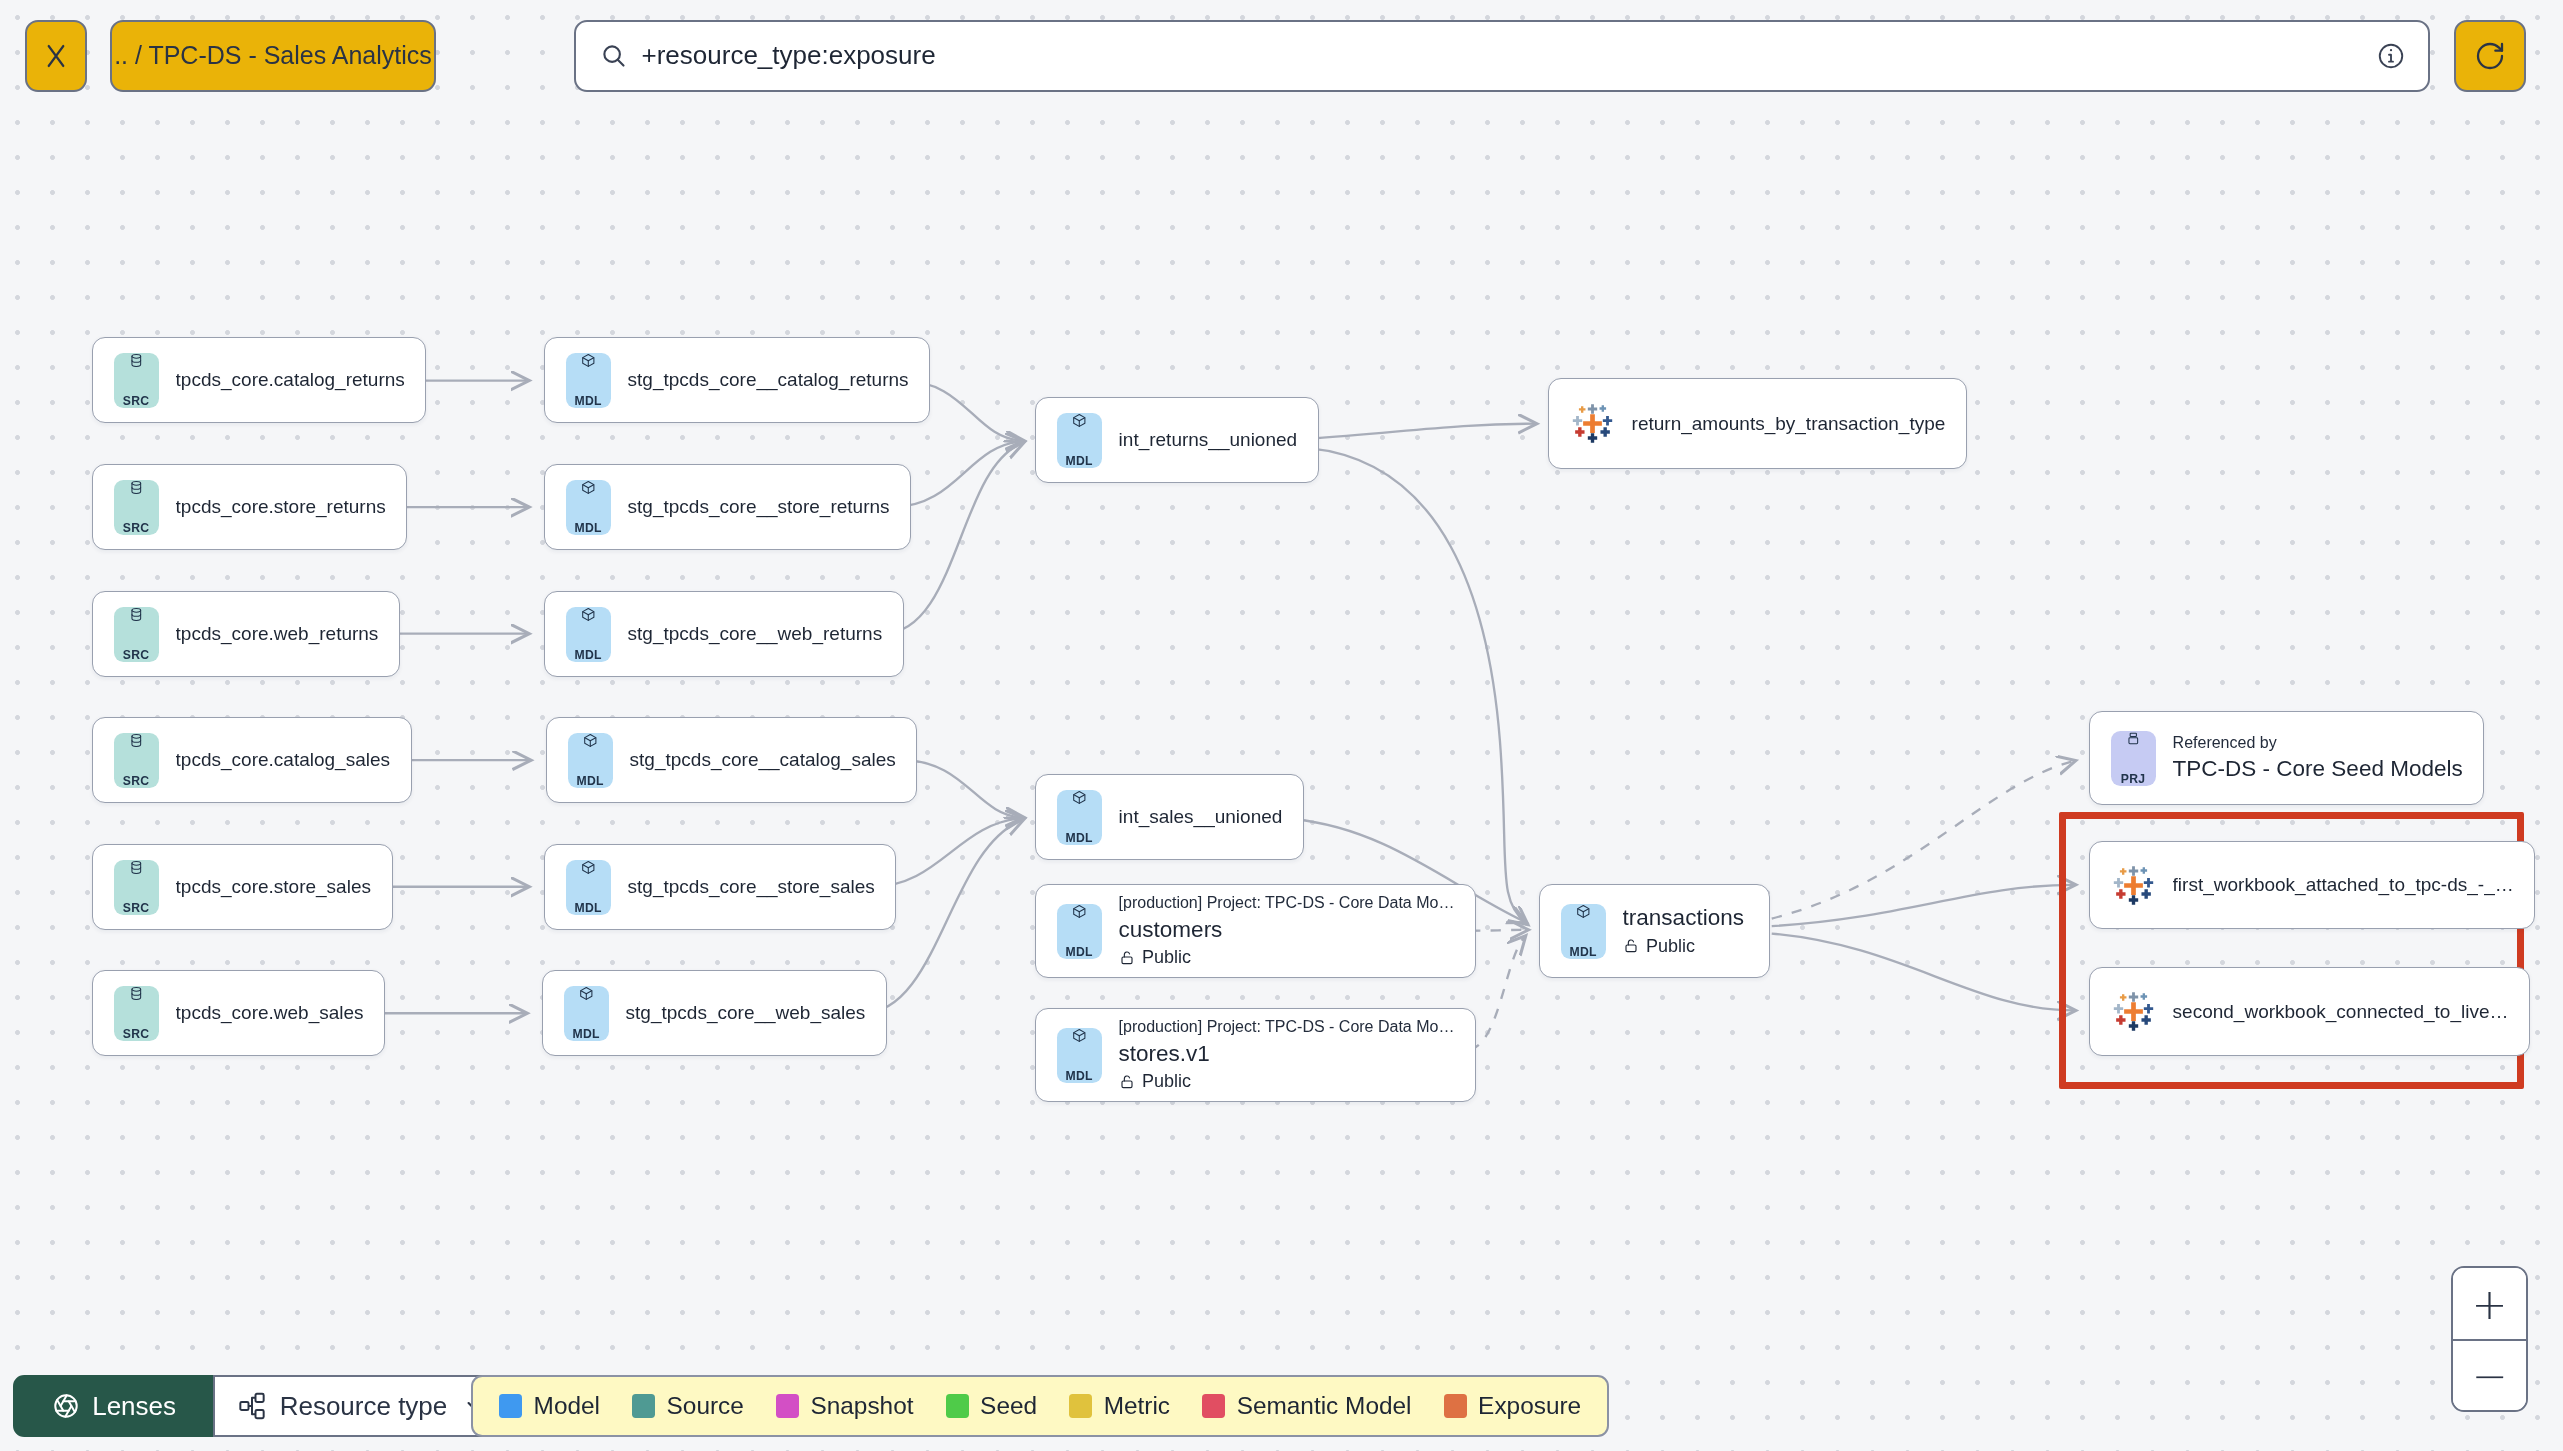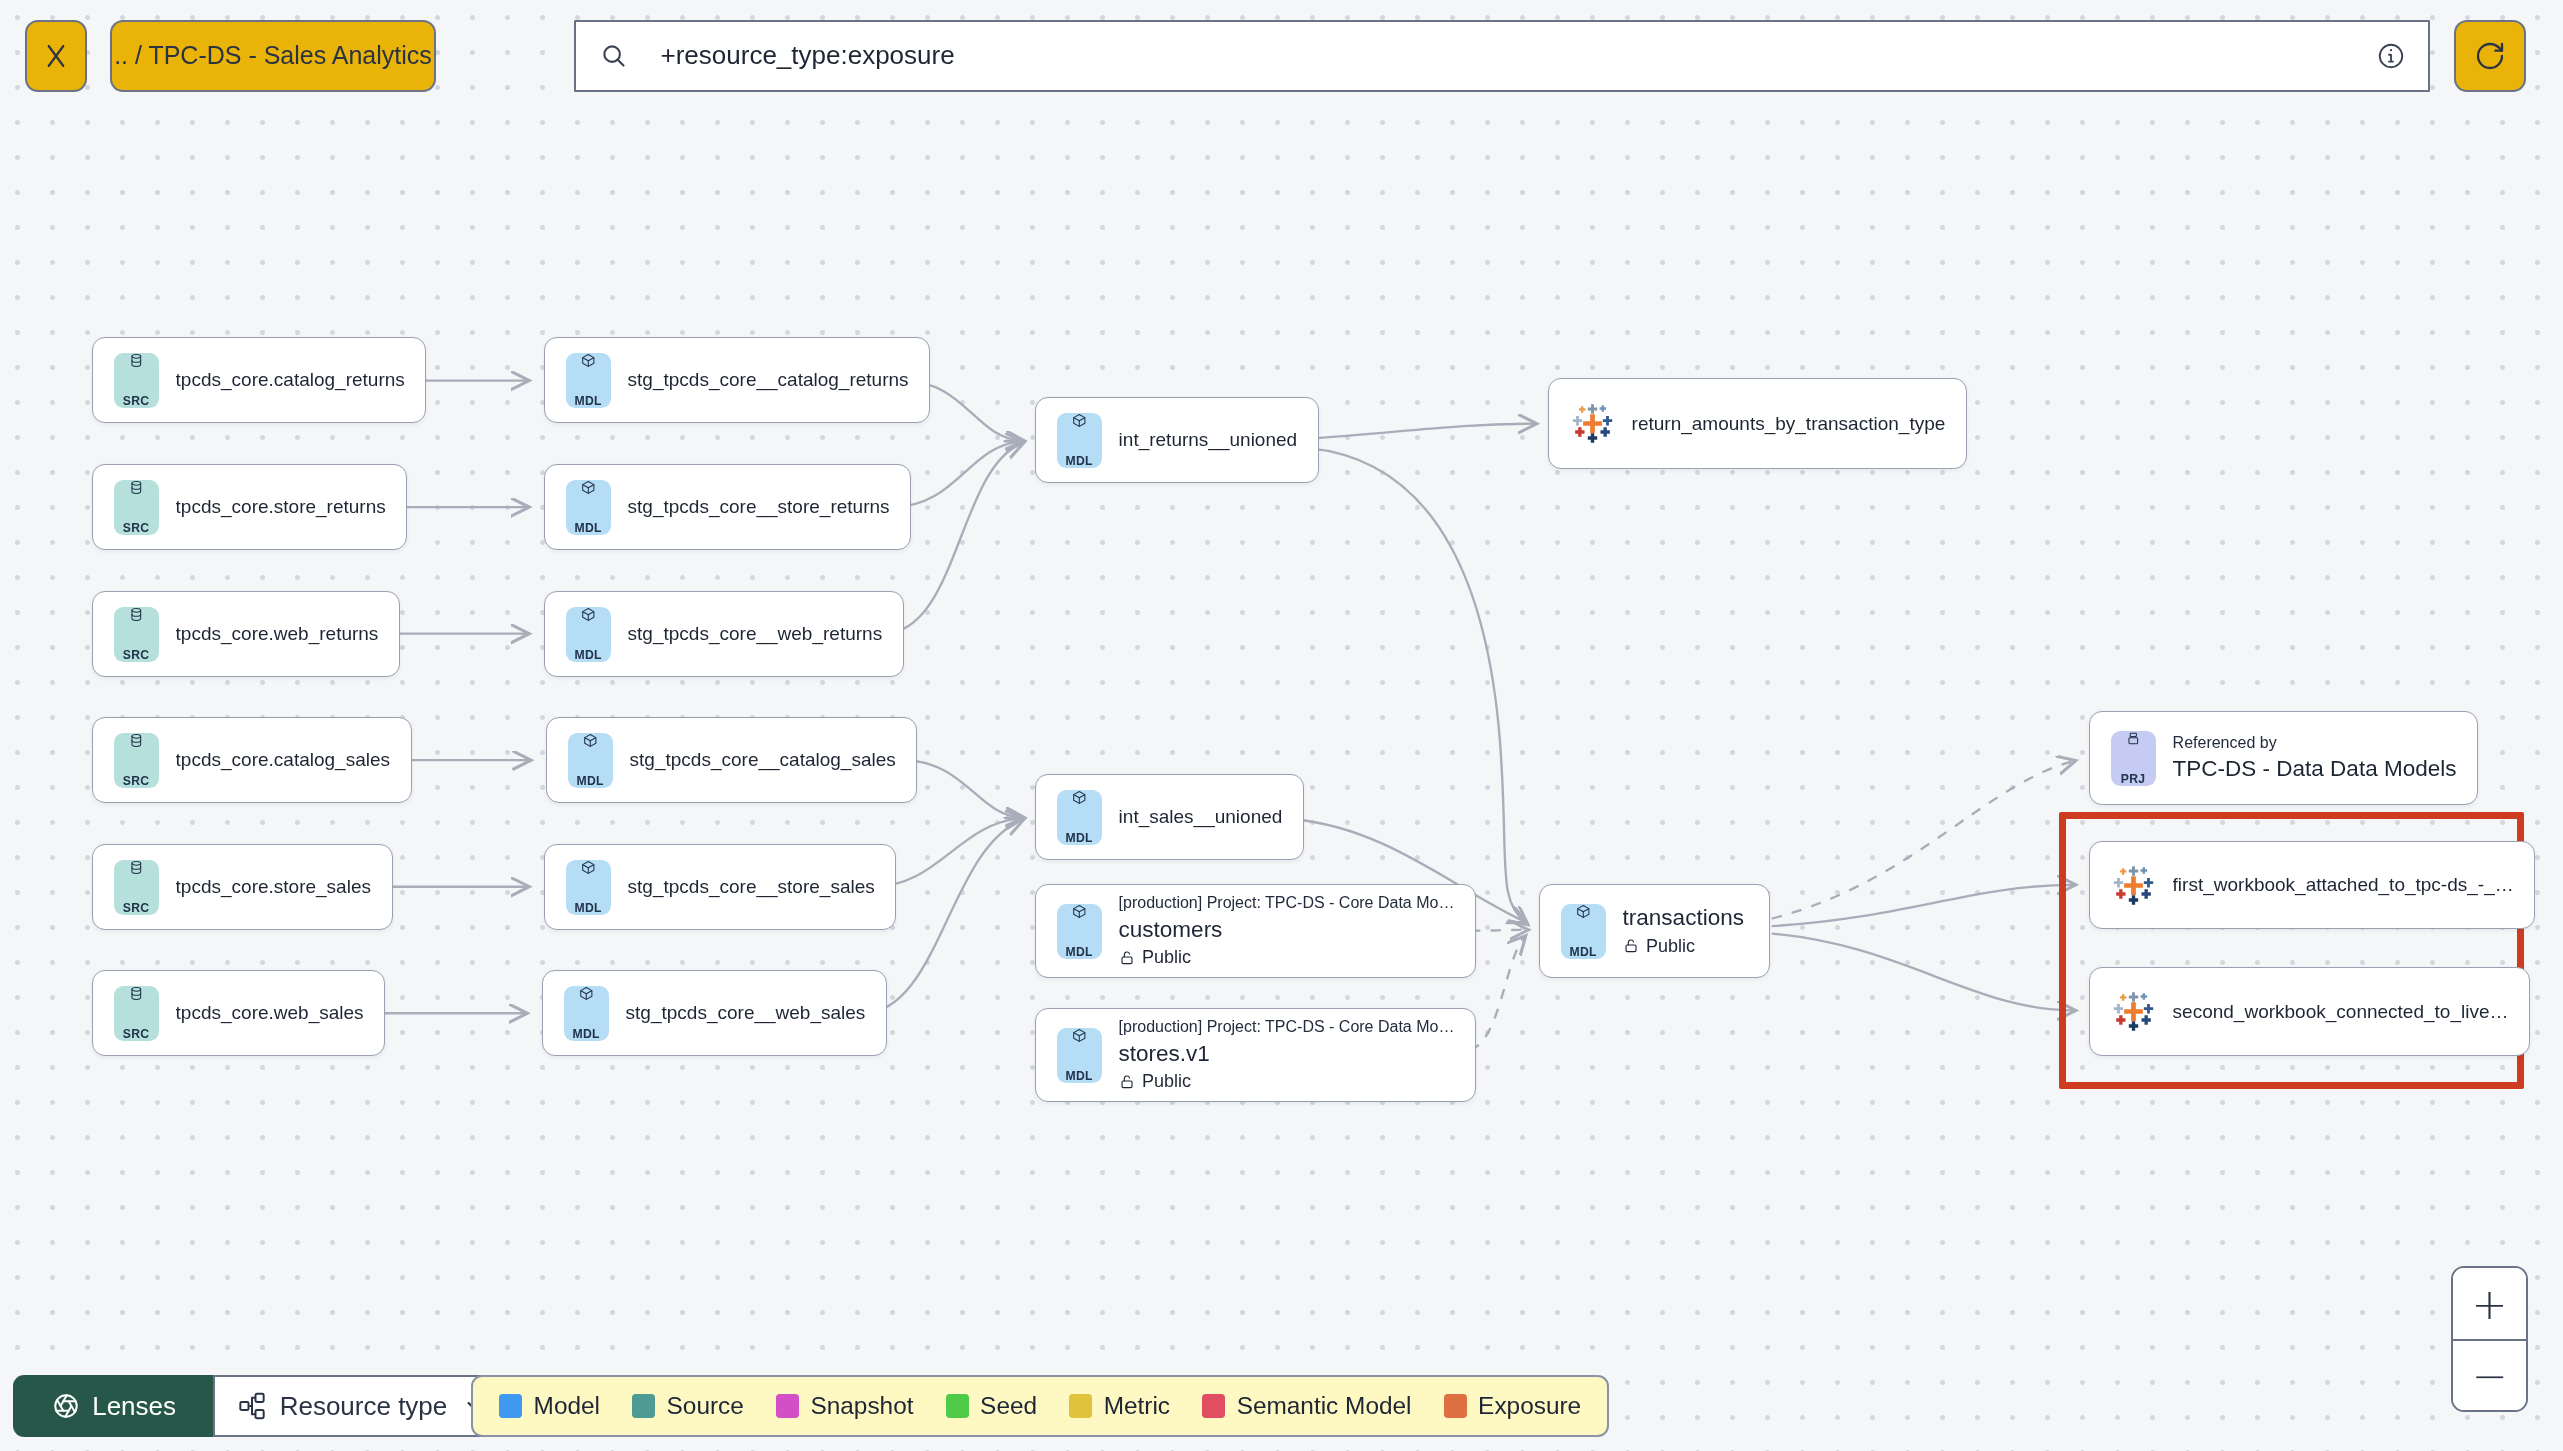--- a/index.html
+++ b/index.html
@@ -48,22 +48,22 @@
     background:#eab308; border:2.3px solid #6a7285; border-radius:13px;
     display:flex; align-items:center; justify-content:center;
     font-size:25px; color:#2a3344; cursor:pointer; font-family:inherit;
   }
   .tbtn svg { width:32px; height:32px; }
   #close-btn   { left:25px;  width:62px; }
   #crumb-btn   { left:110px; width:326px; }
   #refresh-btn { left:2454px; width:72px; }
   #search-bar  {
     position:absolute; top:19.7px; left:574px; width:1856px; height:72px; z-index:5;
-    background:#fff; border:2.3px solid #6a7285; border-radius:1px;
-    display:flex; align-items:center; padding:0 22.5px; gap:32px;
+    background:#fff; border:2.3px solid #6a7285; border-radius:13px;
+    display:flex; align-items:center; padding:0 22.5px; gap:13px;
   }
   #search-bar svg { flex:none; }
   #search-input {
     flex:1; border:none; outline:none; background:transparent;
     font:26px "Liberation Sans","DejaVu Sans",sans-serif; color:#1e2634;
   }
   
   #lens-group { position:absolute; left:13px; bottom:14px; height:62px; z-index:5; display:flex; }
   #lenses-btn {
     height:62px; background:var(--lenses,#275749); color:#fff;
@@ -399,21 +399,21 @@
     <div class="node project detail" style="left: 2089px; top: 711px; min-width: 337px; height: 94px;">
       <span class="chip project">
         <svg viewBox="0 0 24 24" fill="none" stroke="currentColor" stroke-width="1.7" stroke-linecap="round" stroke-linejoin="round">
           <rect x="7" y="3.5" width="10" height="5.5" rx="1"></rect>
           <rect x="5" y="11" width="14" height="9.5" rx="1.5"></rect>
         </svg>
         <span class="chip-lbl">PRJ</span>
       </span>
       <span class="ntext">
         <span class="hdr">Referenced by</span>
-        <span class="title">TPC-DS - Data Data Models</span>
+        <span class="title">TPC-DS - Core Seed Models</span>
       </span>
     </div>
     <div class="node exposure" style="left: 2089px; top: 841px; min-width: 422px; height: 88px;">
       <span class="expicon">
         <svg viewBox="0 0 48 48" fill="none">
     <path d="M24 14v20M14 24h20" stroke="#ED7D31" stroke-width="5"></path>
     <path d="M24 3.5v10M19 8.5h10" stroke="#7F93A9" stroke-width="3"></path>
     <path d="M24 34.5v10M19 39.5h10" stroke="#1D3A63" stroke-width="3.6"></path>
     <path d="M8 16v10M3 21h10" stroke="#A3B6C9" stroke-width="3"></path>
     <path d="M40 16v10M35 21h10" stroke="#34598F" stroke-width="3"></path>

